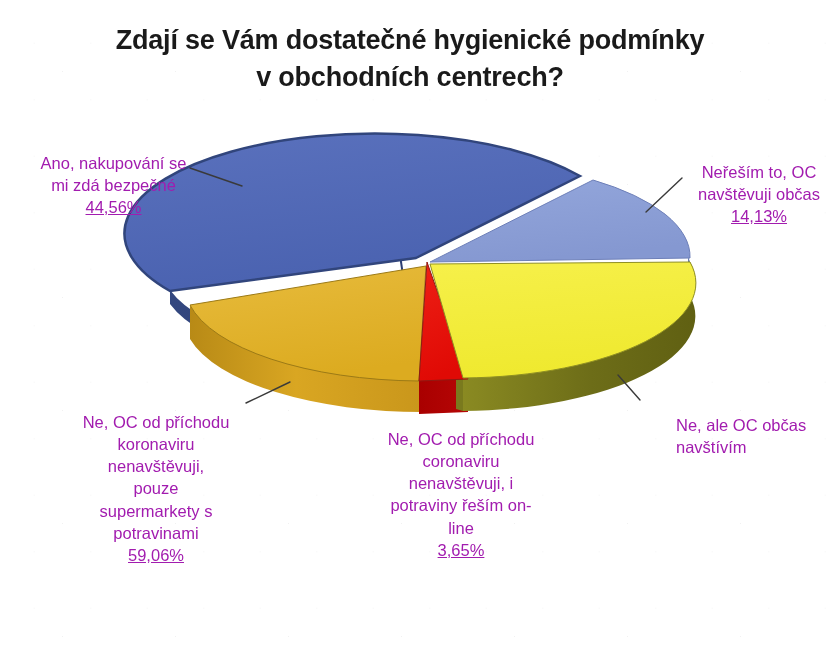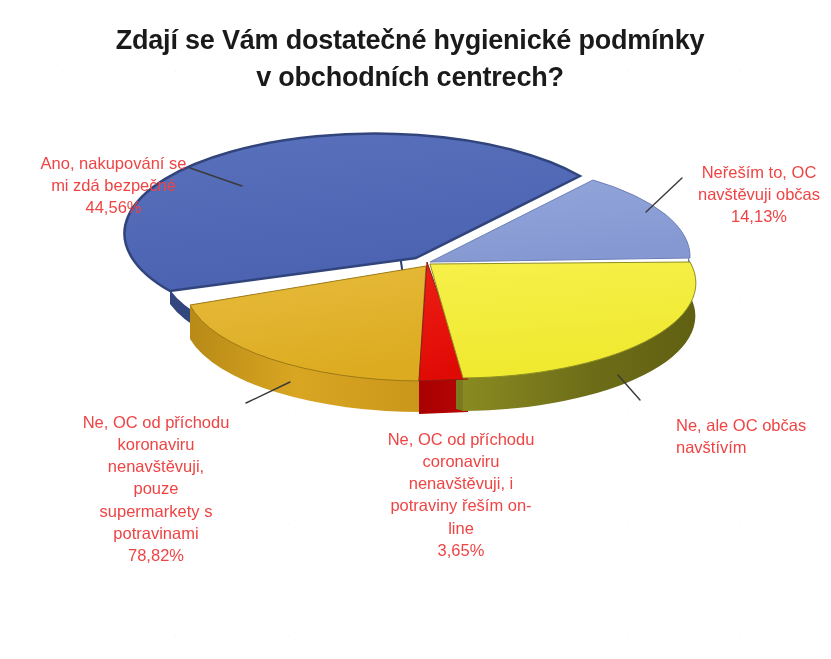--- a/index.html
+++ b/index.html
@@ -48,24 +48,24 @@
   svg#pie-svg {
     position: absolute;
     left: 0; top: 0;
     width: 831px;
     height: 659px;
   }
   .pie-label {
     position: absolute;
     font-size: 16.5px;
     line-height: 1.34;
-    color: #ef4444;
+    color: #a21caf;
     white-space: pre-line;
   }
-  .pie-label .pct { display: block; }
+  .pie-label .pct { display: block; text-decoration: underline; }
   #label-ano     { left: 6px;   top: 130px; width: 215px; text-align: center; }
   #label-neresim { left: 684px; top: 139px; width: 150px; text-align: center; }
   #label-neale   { left: 676px; top: 392px; width: 185px; }
   #label-neonline{ left: 371px; top: 406px; width: 180px; text-align: center; }
   #label-nekoro  { left: 56px;  top: 389px; width: 200px; text-align: center; }
 </style>
 </head>
 <body>
 
 <div id="grid-bg"></div>
@@ -219,16 +219,16 @@
     <span class="pct">3,65%</span>
   </div>
 
   <div class="pie-label" id="label-nekoro">
     <span>Ne, OC od příchodu
 koronaviru
 nenavštěvuji,
 pouze
 supermarkety s
 potravinami</span>
-    <span class="pct">78,82%</span>
+    <span class="pct">59,06%</span>
   </div>
 
 </div>
 
 </body></html>

